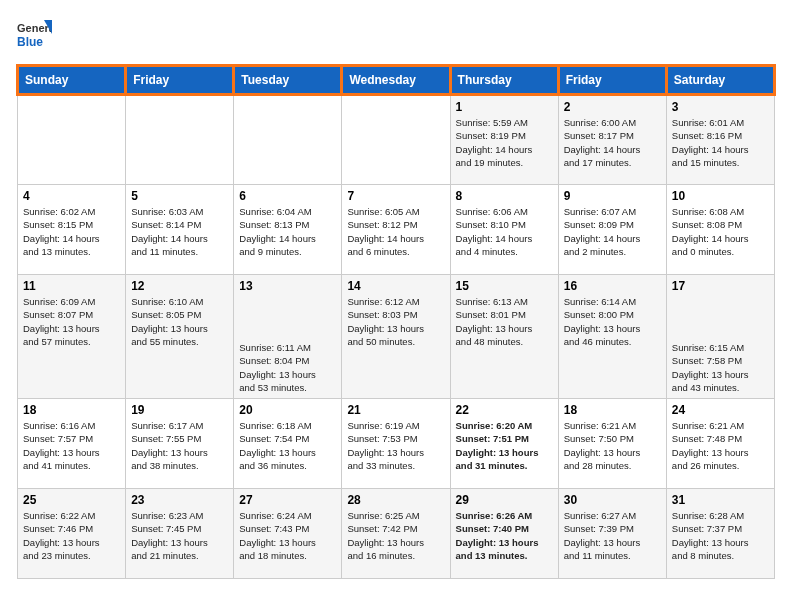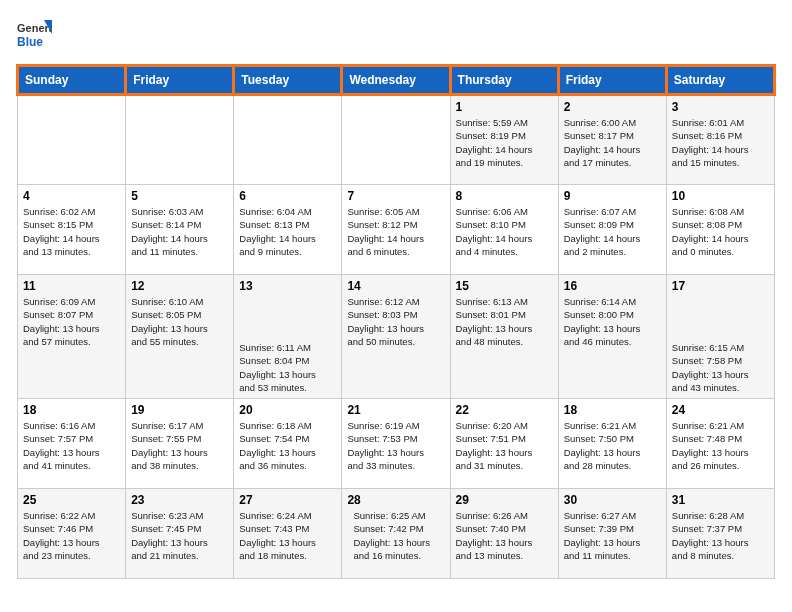--- a/index.html
+++ b/index.html
@@ -257,21 +257,21 @@
         </td>
         <td>
           <span class="day-number">21</span>
           <div class="day-info" style="white-space: pre-line;">Sunrise: 6:19 AM
 Sunset: 7:53 PM
 Daylight: 13 hours
 and 33 minutes.</div>
         </td>
         <td>
           <span class="day-number">22</span>
-          <div class="day-info" style="white-space: pre-line;">Sunrise: 6:20 AM
+          <div class="day-info" style="white-space: pre-line; font-weight: bold;">Sunrise: 6:20 AM
 Sunset: 7:51 PM
 Daylight: 13 hours
 and 31 minutes.</div>
         </td>
         <td>
           <span class="day-number">18</span>
           <div class="day-info" style="white-space: pre-line;">Sunrise: 6:21 AM
 Sunset: 7:50 PM
 Daylight: 13 hours
 and 28 minutes.</div>
@@ -301,28 +301,28 @@
         </td>
         <td>
           <span class="day-number">27</span>
           <div class="day-info" style="white-space: pre-line;">Sunrise: 6:24 AM
 Sunset: 7:43 PM
 Daylight: 13 hours
 and 18 minutes.</div>
         </td>
         <td>
           <span class="day-number">28</span>
-          <div class="day-info" style="white-space: pre-line; margin-left: 6px;">Sunrise: 6:25 AM
+          <div class="day-info" style="white-space: pre-line;">Sunrise: 6:25 AM
 Sunset: 7:42 PM
 Daylight: 13 hours
 and 16 minutes.</div>
         </td>
         <td>
           <span class="day-number">29</span>
-          <div class="day-info" style="white-space: pre-line;">Sunrise: 6:26 AM
+          <div class="day-info" style="white-space: pre-line; font-weight: bold;">Sunrise: 6:26 AM
 Sunset: 7:40 PM
 Daylight: 13 hours
 and 13 minutes.</div>
         </td>
         <td>
           <span class="day-number">30</span>
           <div class="day-info" style="white-space: pre-line;">Sunrise: 6:27 AM
 Sunset: 7:39 PM
 Daylight: 13 hours
 and 11 minutes.</div>

